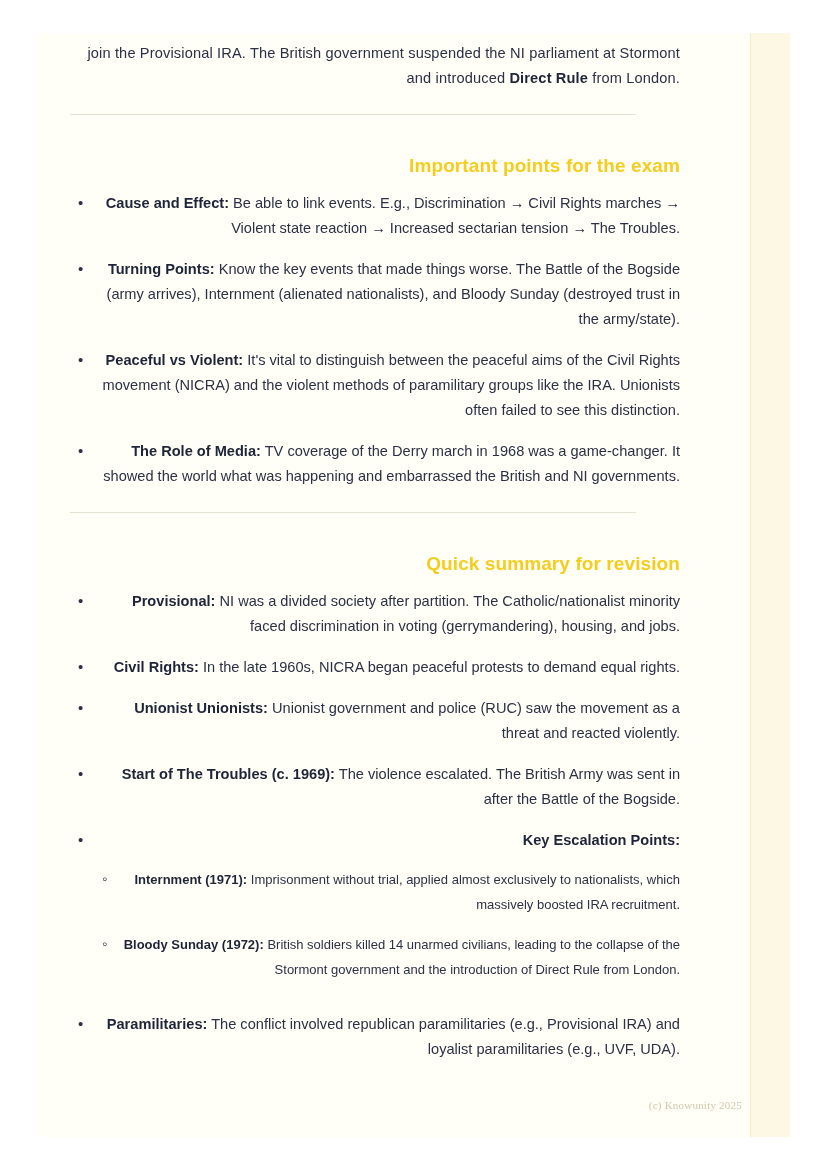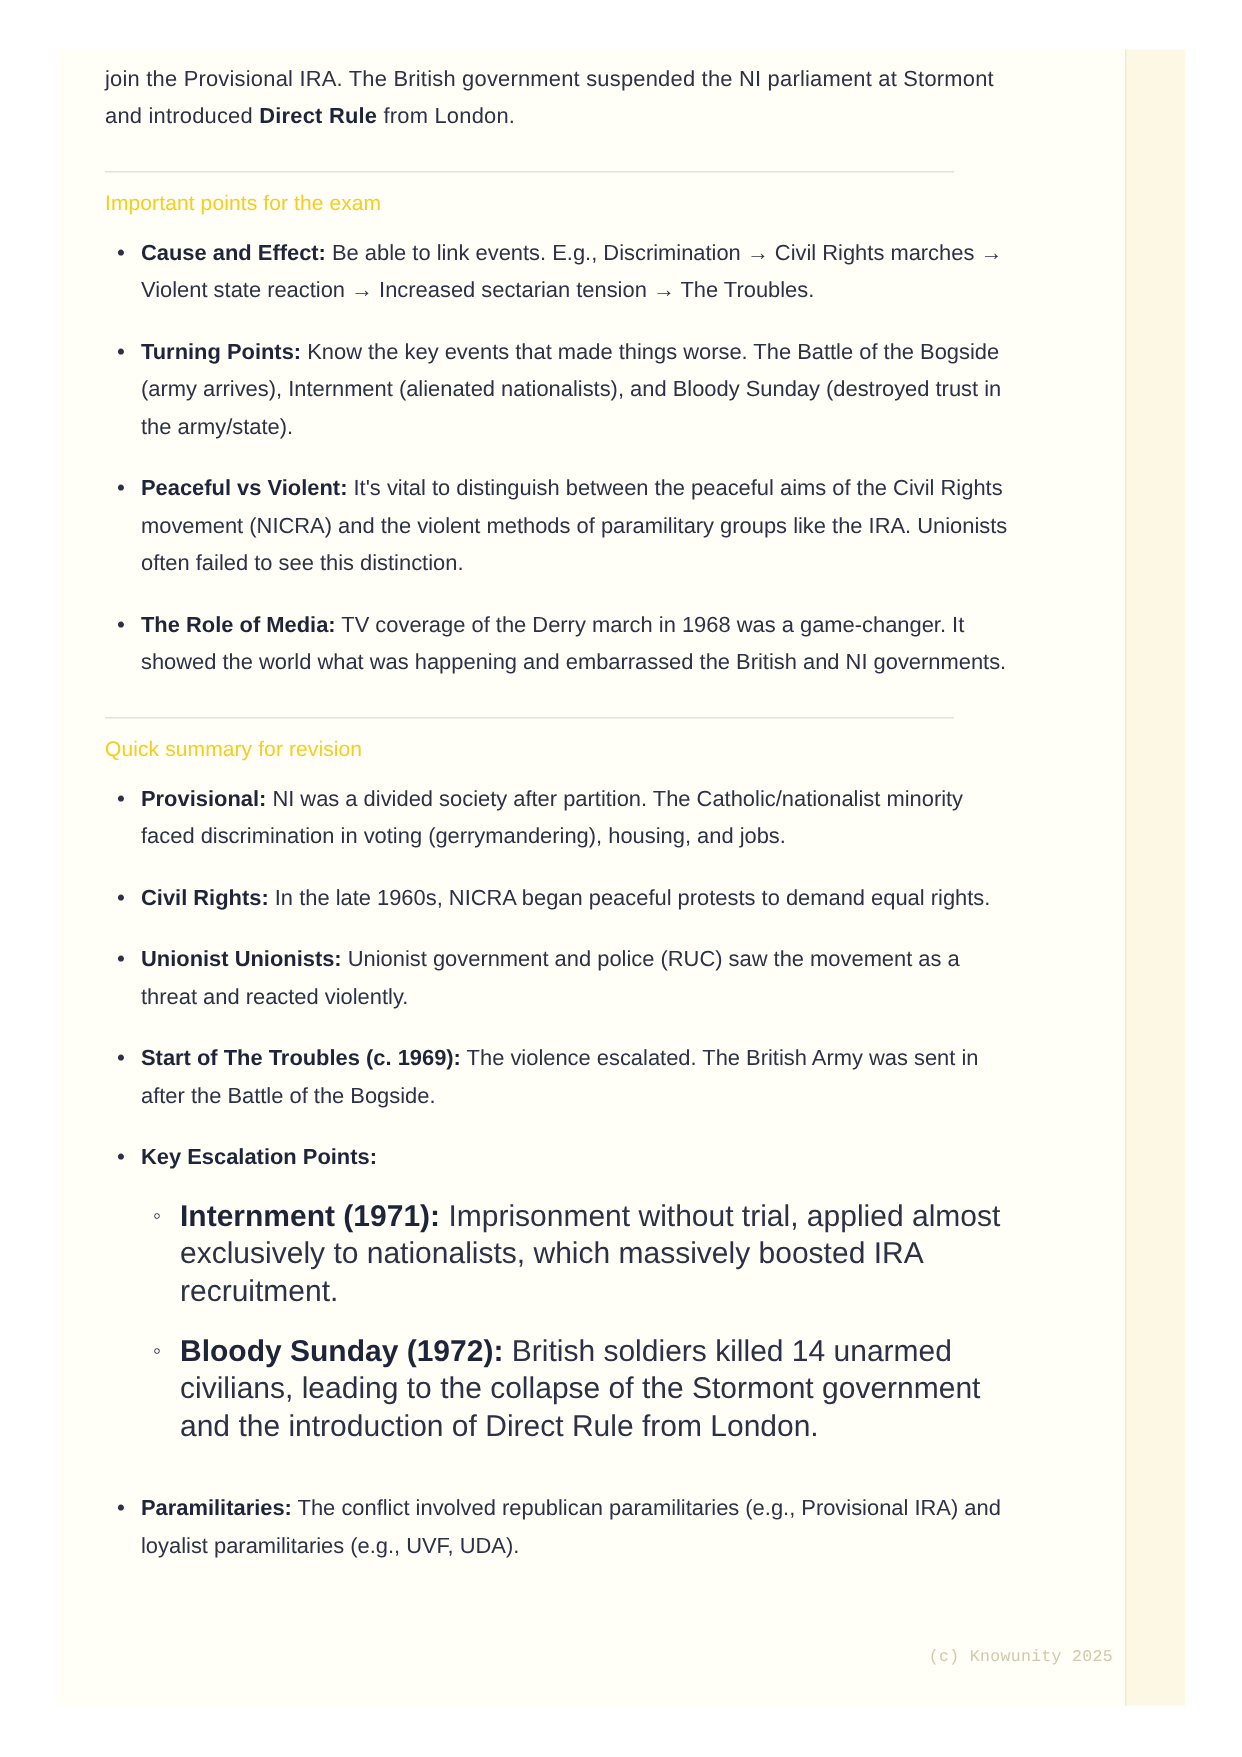--- a/index.html
+++ b/index.html
@@ -12,20 +12,21 @@
     background: #ffffff;
     font-family: "Liberation Sans", sans-serif;
     -webkit-font-smoothing: antialiased;
   }
   #page {
     position: relative;
     width: 828px;
     height: 1171px;
     background: #ffffff;
     overflow: hidden;
+    text-align: right;
   }
   .sheet {
     position: absolute;
     left: 38px;
     top: 33px;
     width: 752px;
     height: 1104px;
     background: #fffdf3;
     box-sizing: border-box;
   }
@@ -65,24 +66,24 @@
     font-weight: 700;
     color: #1f2538;
   }
   hr.rule {
     border: none;
     border-top: 1px solid #e6e2d2;
     margin: 23px 0 0 0;
     width: 566px;
   }
   h2.section-heading {
-    margin: 12px 0 14px 0;
+    margin: 40px 0 14px 0;
     color: #f5cd1e;
-    font-size: 14px;
-    font-weight: 400;
+    font-size: 19px;
+    font-weight: 700;
     letter-spacing: 0.005em;
   }
   ul.bullets {
     list-style: none;
     margin: 0;
     padding: 0;
   }
   ul.bullets > li {
     position: relative;
     padding-left: 24px;
@@ -107,21 +108,21 @@
   ul.sub-bullets {
     list-style: none;
     margin: 14px 0 0 0;
     padding: 0;
   }
   ul.sub-bullets > li {
     position: relative;
     padding-left: 26px;
     margin-bottom: 15px;
     color: #2c3144;
-    font-size: 20px;
+    font-size: 13px;
     line-height: 25px;
   }
   ul.sub-bullets > li::before {
     content: "◦";
     position: absolute;
     left: 8px;
     top: -1px;
     color: #2c3144;
     font-size: 15px;
     line-height: 25px;
@@ -131,21 +132,21 @@
   }
   .li-nosubgap {
     margin-bottom: 8px !important;
   }
   .footer-credit {
     position: absolute;
     right: 48px;
     bottom: 26px;
     color: #cfc9ae;
     font-size: 11px;
-    font-family: Liberation Mono, monospace;
+    font-family: Liberation Serif, serif;
     letter-spacing: 0.02em;
   }
 </style>
 </head>
 <body>
 
 <div id="page">
   <div class="sheet">
     <div class="sheet-inner"></div>
     <div class="edge-strip"></div>

